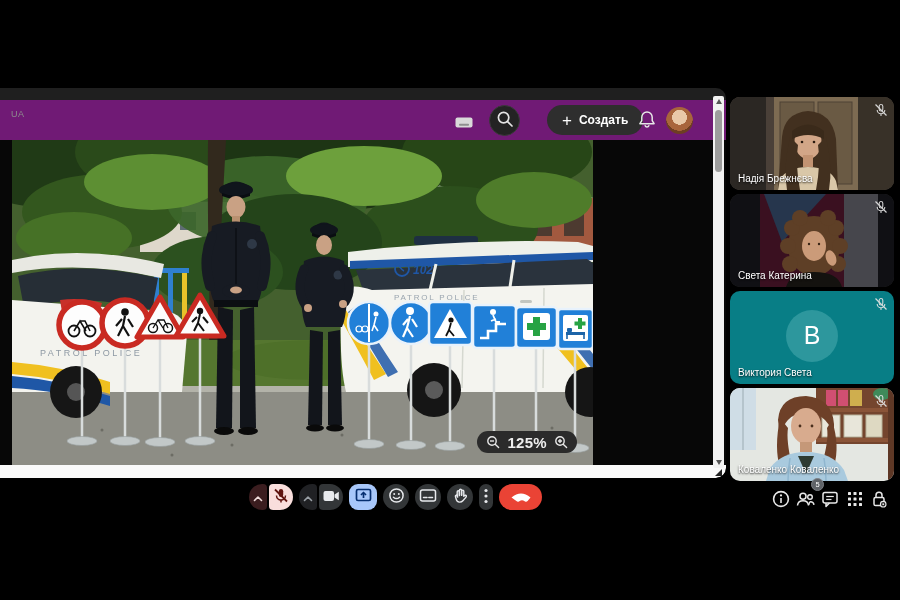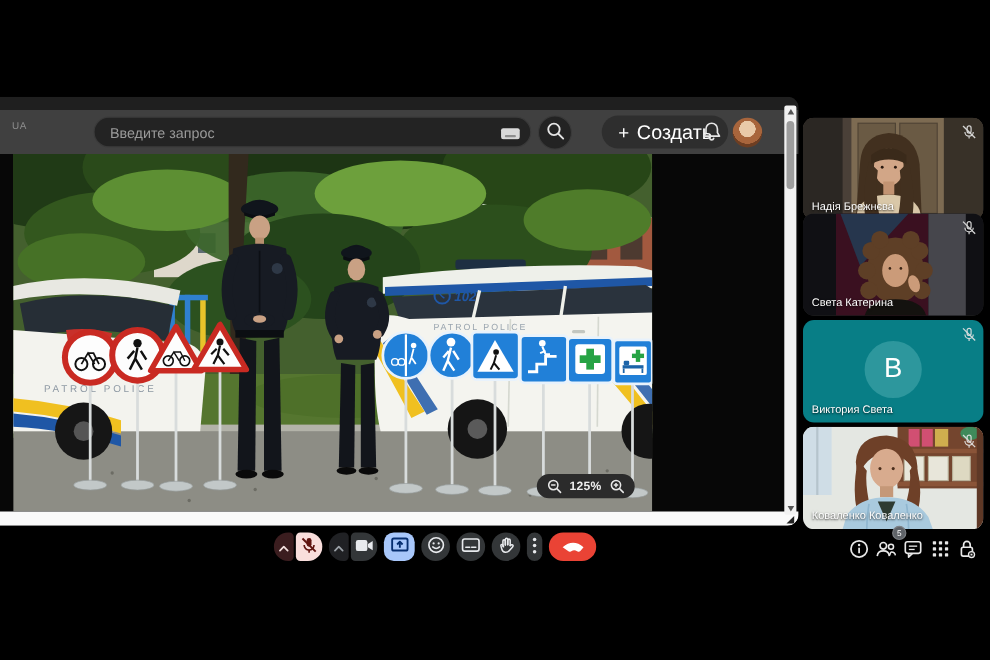--- a/index.html
+++ b/index.html
@@ -3,44 +3,44 @@
 <meta charset="utf-8">
 <style>
   html,body{margin:0;padding:0;background:#000;}
   *{box-sizing:border-box;font-family:"Liberation Sans",sans-serif;}
   #stage{position:relative;width:900px;height:600px;background:#000;overflow:hidden;}
 
   
   .shared-tile{position:absolute;left:0;top:88px;width:726px;height:390px;
     background:#070707;border-radius:0 10px 10px 0;overflow:hidden;}
   .top-strip{position:absolute;left:0;top:0;width:100%;height:12px;background:#1f1f1f;}
-  .navbar{position:absolute;left:0;top:12px;width:100%;height:40px;background:#404040;}
+  .navbar{position:absolute;left:0;top:12px;width:100%;height:40px;background:#701a75;}
   .ua-label{position:absolute;left:11px;top:9px;font-size:9px;color:#8d8d8d;letter-spacing:.5px;}
   .search-input{position:absolute;left:85px;top:6px;width:398px;height:28px;background:#232323;
     border:1px solid #3a3a3a;border-radius:15px;color:#ddd;font-size:13px;padding:0 36px 0 14px;outline:none;}
   .search-input::placeholder{color:#9a9a9a;}
   .kbd-icon{position:absolute;left:455px;top:14px;width:18px;height:11px;}
   .search-btn{position:absolute;left:489px;top:5px;width:31px;height:31px;border-radius:50%;
     background:#232323;border:1px solid #3a3a3a;display:flex;align-items:center;justify-content:center;cursor:pointer;}
   .create-btn{position:absolute;left:547px;top:5px;height:30px;padding:0 15px;border:none;border-radius:16px;
     background:#2e2e2e;color:#fff;display:flex;align-items:center;gap:7px;cursor:pointer;}
   .create-plus{font-size:17px;font-weight:400;line-height:1;color:#fff;}
-  .create-label{font-size:18px;font-weight:400;text-align:right;}
+  .create-label{font-size:12px;font-weight:700;text-align:right;}
   .bell-btn{position:absolute;left:636px;top:9px;width:22px;height:22px;background:none;border:none;padding:0;cursor:pointer;}
   .avatar{position:absolute;left:666px;top:7px;width:27px;height:27px;border-radius:50%;
     background:radial-gradient(circle at 50% 38%,#e9c9a8 0 34%,#a8653c 35% 62%,#6e3e22 63% 100%);cursor:pointer;}
 
   .photo-wrap{position:absolute;left:12px;top:52px;width:581px;height:325px;background:#000;}
   .white-strip{position:absolute;left:0;bottom:0;width:100%;height:13px;background:#fafafa;border-radius:0 0 10px 0;}
   .resize-handle{position:absolute;right:4px;bottom:2px;width:0;height:0;
     border-left:7px solid transparent;border-bottom:7px solid #222;}
 
   .zoom-pill{position:absolute;right:16px;bottom:12px;height:22px;padding:0 9px;border-radius:11px;
     background:#2b2b2b;display:flex;align-items:center;gap:7px;}
-  .zoom-level{color:#eee;font-size:11px;font-weight:700;letter-spacing:.3px;text-align:right;}
+  .zoom-level{color:#eee;font-size:15px;font-weight:700;letter-spacing:.3px;text-align:right;}
   .zbtn{background:none;border:none;padding:0;width:14px;height:14px;cursor:pointer;display:flex;}
 
   .scrollbar{position:absolute;right:2px;top:8px;width:11px;height:372px;background:#f2f2f2;border-radius:2px;}
   .sb-thumb{position:absolute;left:2px;top:14px;width:7px;height:62px;background:#9d9d9d;border-radius:4px;cursor:pointer;}
   .sb-up{position:absolute;left:2.5px;top:3px;width:0;height:0;border-left:3px solid transparent;
     border-right:3px solid transparent;border-bottom:5px solid #555;}
   .sb-down{position:absolute;left:2.5px;bottom:3px;width:0;height:0;border-left:3px solid transparent;
     border-right:3px solid transparent;border-top:5px solid #555;}
 
   
@@ -78,21 +78,20 @@
 </head>
 <body>
 
 <div id="stage">
 
   <div class="shared-tile">
     <div class="top-strip"></div>
 
     <div class="navbar">
       <span class="ua-label">UA</span>
-      <input class="search-input" placeholder="Введите запрос" style="">
       <span class="kbd-icon">
         <svg width="18" height="11" viewBox="0 0 18 11">
             <rect x="0.5" y="0.5" width="17" height="10" rx="2" fill="#d9d9d9"></rect>
             <rect x="4" y="6.8" width="10" height="1.9" rx="0.8" fill="#8f8f8f"></rect>
           </svg>
       </span>
       <button class="search-btn">
         <span>
           <svg width="18" height="18" viewBox="0 0 18 18" fill="none">
               <circle cx="7.6" cy="7.6" r="5.2" stroke="#e4e4e4" stroke-width="1.7"></circle>
@@ -368,21 +367,21 @@
       <div class="resize-handle"></div>
     </div>
 
     <div class="scrollbar">
       <div class="sb-up"></div>
       <div class="sb-thumb"></div>
       <div class="sb-down"></div>
     </div>
   </div>
 
-  <div class="tile" style="top:107px">
+  <div class="tile" style="top:97px">
     <svg class="fill" width="164" height="93" viewBox="0 0 164 93">
       <rect width="164" height="93" fill="#4a4038"></rect>
       <rect x="0" y="0" width="36" height="93" fill="#2b2723"></rect>
       <rect x="128" y="0" width="36" height="93" fill="#383128"></rect>
       <rect x="44" y="0" width="84" height="93" fill="#7d6b52"></rect>
       <rect x="50" y="5" width="34" height="82" fill="#6a5a44" stroke="#4e4234"></rect>
       <rect x="88" y="5" width="34" height="82" fill="#6a5a44" stroke="#4e4234"></rect>
       <path d="M52,40 Q54,16 78,14 Q102,15 106,42 L108,93 L48,93 Z" fill="#42301f"></path>
       <ellipse cx="78" cy="45" rx="13.5" ry="17" fill="#d2a687"></ellipse>
       <path d="M62,34 Q78,21 94,34 L94,42 Q78,34 62,42 Z" fill="#3a2a1a"></path>

